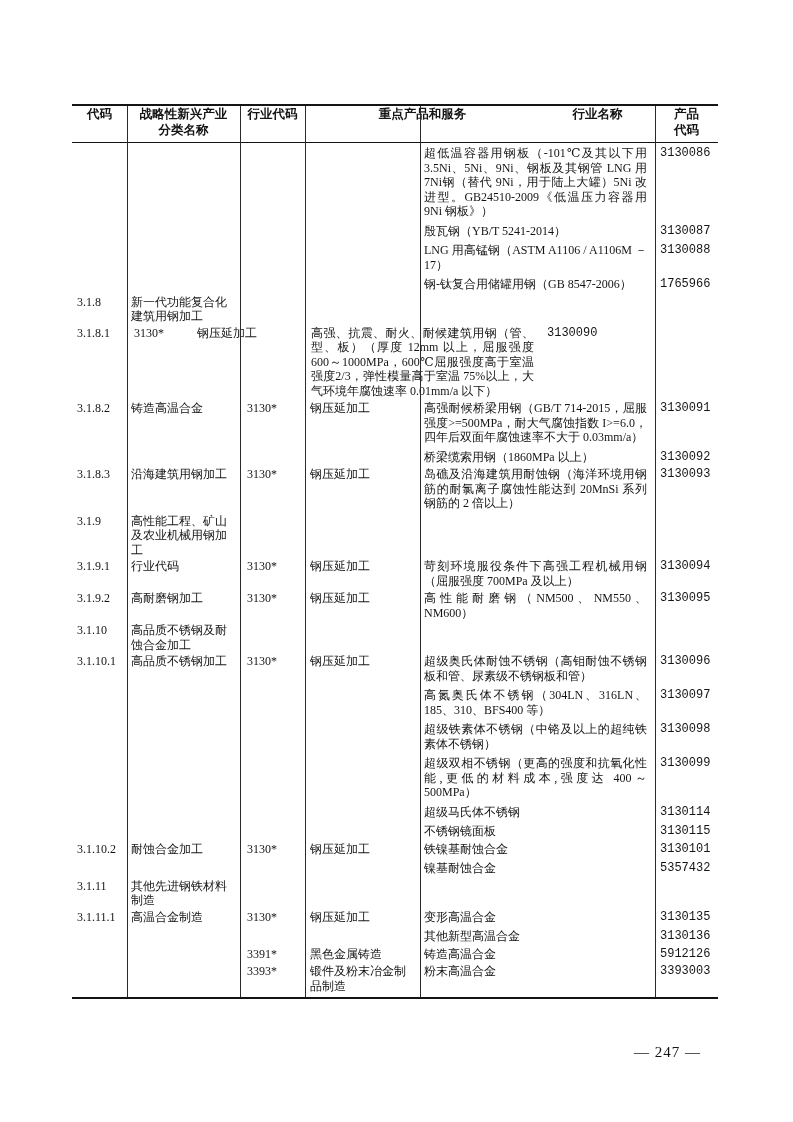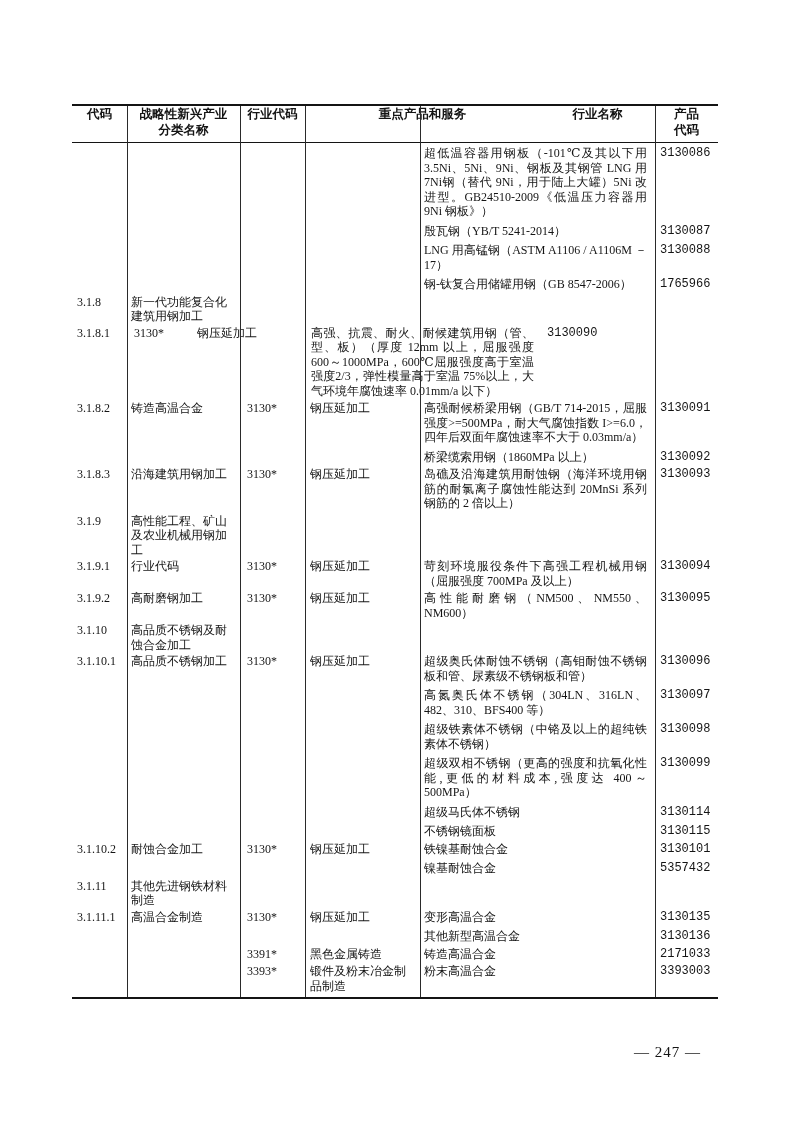--- a/index.html
+++ b/index.html
@@ -196,21 +196,21 @@
           <div class="c c1">3.1.10.1</div>
           <div class="c c2">高品质不锈钢加工</div>
           <div class="c c3">3130*</div>
           <div class="c c4">钢压延加工</div>
           <div class="c c5">
             <div class="prod">
               <div class="ptext">超级奥氏体耐蚀不锈钢（高钼耐蚀不锈钢板和管、尿素级不锈钢板和管）</div>
               <div class="pcode">3130096</div>
             </div>
             <div class="prod">
-              <div class="ptext">高氮奥氏体不锈钢（304LN、316LN、482、310、BFS400 等）</div>
+              <div class="ptext">高氮奥氏体不锈钢（304LN、316LN、185、310、BFS400 等）</div>
               <div class="pcode">3130097</div>
             </div>
             <div class="prod">
               <div class="ptext">超级铁素体不锈钢（中铬及以上的超纯铁素体不锈钢）</div>
               <div class="pcode">3130098</div>
             </div>
             <div class="prod">
               <div class="ptext">超级双相不锈钢（更高的强度和抗氧化性能,更低的材料成本,强度达 400～500MPa）</div>
               <div class="pcode">3130099</div>
             </div>
@@ -264,21 +264,21 @@
           </div>
         </div>
         <div class="entry">
           <div class="c c1"></div>
           <div class="c c2"></div>
           <div class="c c3">3391*</div>
           <div class="c c4">黑色金属铸造</div>
           <div class="c c5">
             <div class="prod">
               <div class="ptext">铸造高温合金</div>
-              <div class="pcode">2171033</div>
+              <div class="pcode">5912126</div>
             </div>
           </div>
         </div>
         <div class="entry">
           <div class="c c1"></div>
           <div class="c c2"></div>
           <div class="c c3">3393*</div>
           <div class="c c4">锻件及粉末冶金制品制造</div>
           <div class="c c5">
             <div class="prod">

